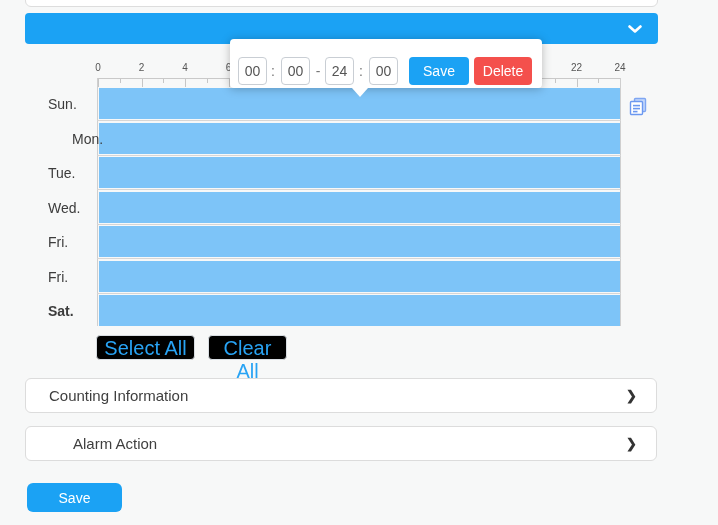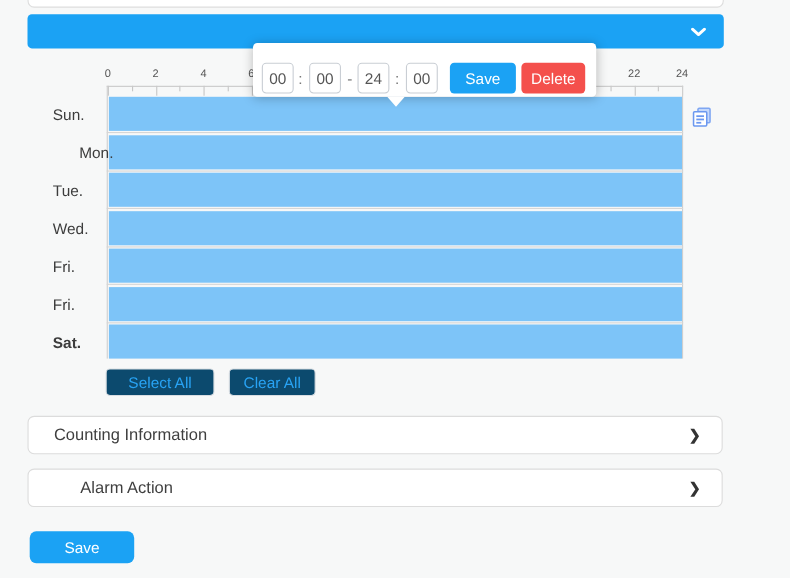--- a/index.html
+++ b/index.html
@@ -41,22 +41,22 @@
        border-radius:4px;text-align:center;font-size:14px;color:#555;background:#fff;padding:0;
        font-family:"Liberation Sans",sans-serif;}
   .sep{position:absolute;top:18px;width:10px;height:28px;line-height:28px;text-align:center;
        font-size:14px;color:#777;}
   .pbtn{position:absolute;top:18px;height:28px;border:none;border-radius:4px;color:#fff;
         font-size:14px;cursor:pointer;font-family:"Liberation Sans",sans-serif;padding:0;}
   .psave{left:179px;width:60px;background:#1ba2f4;}
   .pdel{left:244px;width:58px;background:#f4504c;}
 
   
-  .ghost-btn{position:absolute;top:335px;height:25px;background:#0c4a6e;border:1px solid #d8dde2;
-             border-radius:4px;color:#28a3f4;font-size:14px;cursor:pointer;
+  .ghost-btn{position:absolute;top:335px;height:25px;background:#000000;border:1px solid #d8dde2;
+             border-radius:4px;color:#28a3f4;font-size:20px;cursor:pointer;
              font-family:"Liberation Sans",sans-serif;}
   .btn-select{left:96px;width:99px;}
   .btn-clear{left:208px;width:79px;}
 
   
   .panel{position:absolute;left:25px;width:632px;height:35px;box-sizing:border-box;background:#fff;
          border:1px solid #dcdcdc;border-radius:6px;display:flex;align-items:center;
          justify-content:space-between;cursor:pointer;}
   .panel-label{margin-left:23px;font-size:15px;color:#3f3f3f;}
   .panel-chev{margin-right:19px;font-size:13px;color:#333;font-weight:bold;}

